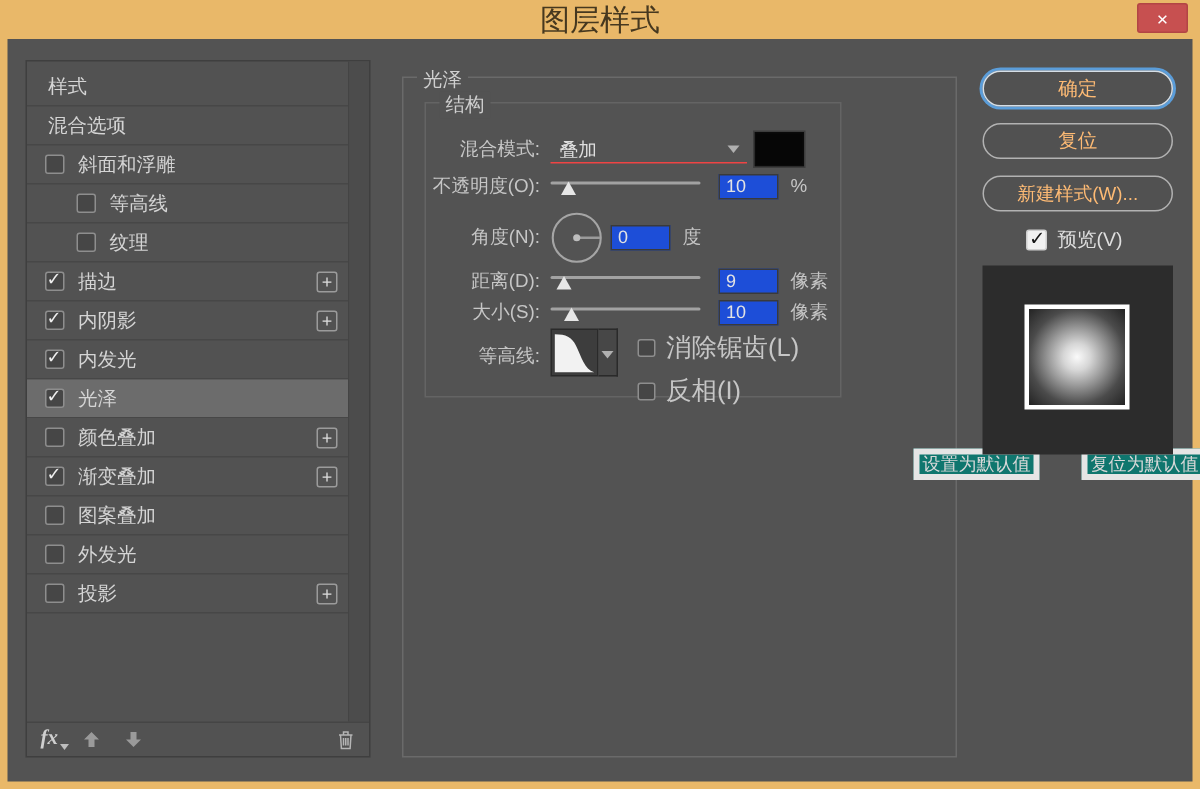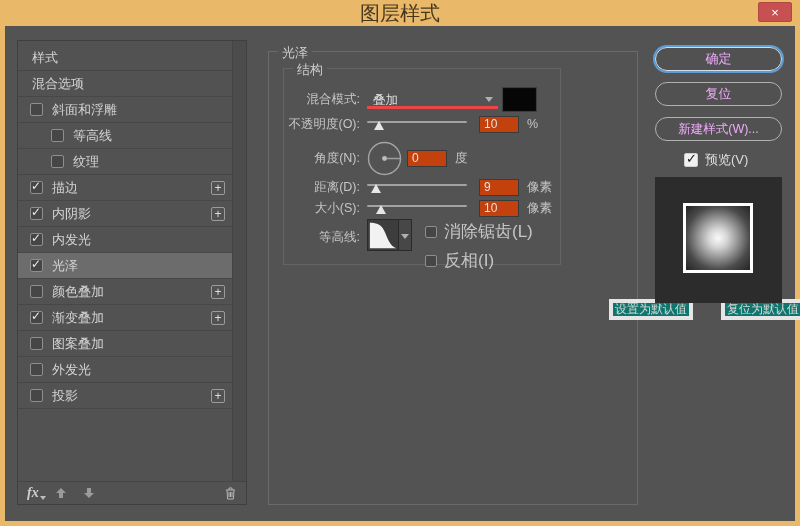--- a/index.html
+++ b/index.html
@@ -37,28 +37,28 @@
   #trash-btn{margin-left:auto;display:flex;align-items:center;}
   
   .group{position:absolute;border:1px solid #6a6a6a;}
   .group-label{position:absolute;top:-8px;left:9px;background:var(--dialog_bg);padding:0 4px;font-size:13px;color:#cfcfcf;}
   #main-group{left:263px;top:25px;width:370px;height:454px;}
   #structure-group{left:14px;top:16px;width:278px;height:197px;border-color:#646464;}
   
   .frow{position:absolute;left:0;display:flex;align-items:center;}
   .flabel{width:76px;text-align:right;color:#c6c6c6;font-size:12.5px;flex:none;}
   .r-blend{top:18px;height:24px;}
-  #blend-dropdown{margin-left:7px;width:131px;height:20px;border-bottom:3px solid #ef4444;position:relative;
+  #blend-dropdown{margin-left:7px;width:131px;height:20px;border-bottom:1px solid #ef4444;position:relative;
     color:#dedede;font-size:12.5px;padding:3px 4px 0 6px;}
   #blend-dropdown::after{content:"";position:absolute;right:5px;top:8px;border-left:4px solid transparent;border-right:4px solid transparent;border-top:5px solid #b0b0b0;}
   #color-swatch{margin-left:5px;width:33px;height:23px;background:var(--swatch);border:1px solid #0a0a0a;outline:1px solid #3d3d3d;}
   .slider{margin-left:7px;width:100px;height:14px;position:relative;flex:none;}
   .slider .track{position:absolute;left:0;right:0;top:4px;height:2px;background:#a2a2a2;border-radius:1px;}
   .slider .thumb{position:absolute;top:4px;width:0;height:0;border-left:5px solid transparent;border-right:5px solid transparent;border-bottom:9px solid #e6e6e6;}
-  .vbox{margin-left:12px;width:40px;height:17px;background:#c2410c;border:1px solid #3a3a3a;color:#e3e3e3;font-size:12px;padding:0 4px;flex:none;}
+  .vbox{margin-left:12px;width:40px;height:17px;background:#1d4ed8;border:1px solid #3a3a3a;color:#e3e3e3;font-size:12px;padding:0 4px;flex:none;}
   input.vbox{outline:none;-webkit-appearance:none;appearance:none;}
   .unit{margin-left:8px;color:#c6c6c6;font-size:12.5px;}
   .r-opacity{top:46px;height:18px;}
   .r-angle{top:70px;height:38px;}
   #angle-dial{margin-left:7px;flex:none;}
   .r-angle .vbox{margin-left:5px;}
   .r-distance{top:109px;height:18px;}
   .r-size{top:130px;height:18px;}
   .r-contour{top:150px;height:42px;align-items:flex-start;}
   .r-contour .flabel{margin-top:10px;}
@@ -69,21 +69,21 @@
   #contour-checks{margin-left:13px;display:flex;flex-direction:column;gap:6px;margin-top:1px;}
   .ckrow{display:flex;align-items:center;gap:7px;color:#c6c6c6;font-size:17px;}
   .ck{width:12px;height:12px;border:1px solid #8e8e8e;background:#464646;border-radius:2px;flex:none;}
   
   .def-btn{position:absolute;top:247px;width:84px;height:21px;background:#0f766e;border:4px solid #e5e5e5;
     color:#d8d8d8;font-size:12px;display:flex;align-items:center;justify-content:center;}
   #make-default-btn{left:340px;}
   #reset-default-btn{left:452px;}
   
   .action-btn{position:absolute;left:650px;width:127px;height:24px;border-radius:12px;border:1px solid #b2b2b2;
-    background:rgba(0,0,0,0.02);color:#f0abfc;font-size:13px;display:flex;align-items:center;justify-content:center;}
+    background:rgba(0,0,0,0.02);color:#fdba74;font-size:13px;display:flex;align-items:center;justify-content:center;}
   #ok-btn{top:21px;border-color:#d5dee6;box-shadow:0 0 0 2px var(--focus_ring);}
   #reset-btn{top:56px;}
   #new-style-btn{top:91px;font-size:12.5px;}
   #preview-row{position:absolute;left:679px;top:125px;display:flex;align-items:center;gap:7px;color:#dedede;font-size:13px;}
   #preview-checkbox{width:14px;height:14px;background:#f1f1f1;border:1px solid #cfcfcf;border-radius:2px;position:relative;}
   #preview-checkbox i{position:absolute;left:1px;top:-3px;font-style:normal;font-weight:bold;font-size:13px;color:#141414;}
   #preview-thumb{position:absolute;left:650px;top:151px;width:127px;height:126px;background:#2c2c2c;}
   #preview-swatch{position:absolute;left:28px;top:26px;width:70px;height:70px;border:3px solid #ffffff;
     background:radial-gradient(circle at 50% 50%, #fafafa 0%, #d6d6d6 20%, #9a9a9a 42%, #4b4b4b 70%, #232323 100%);}
 </style>

